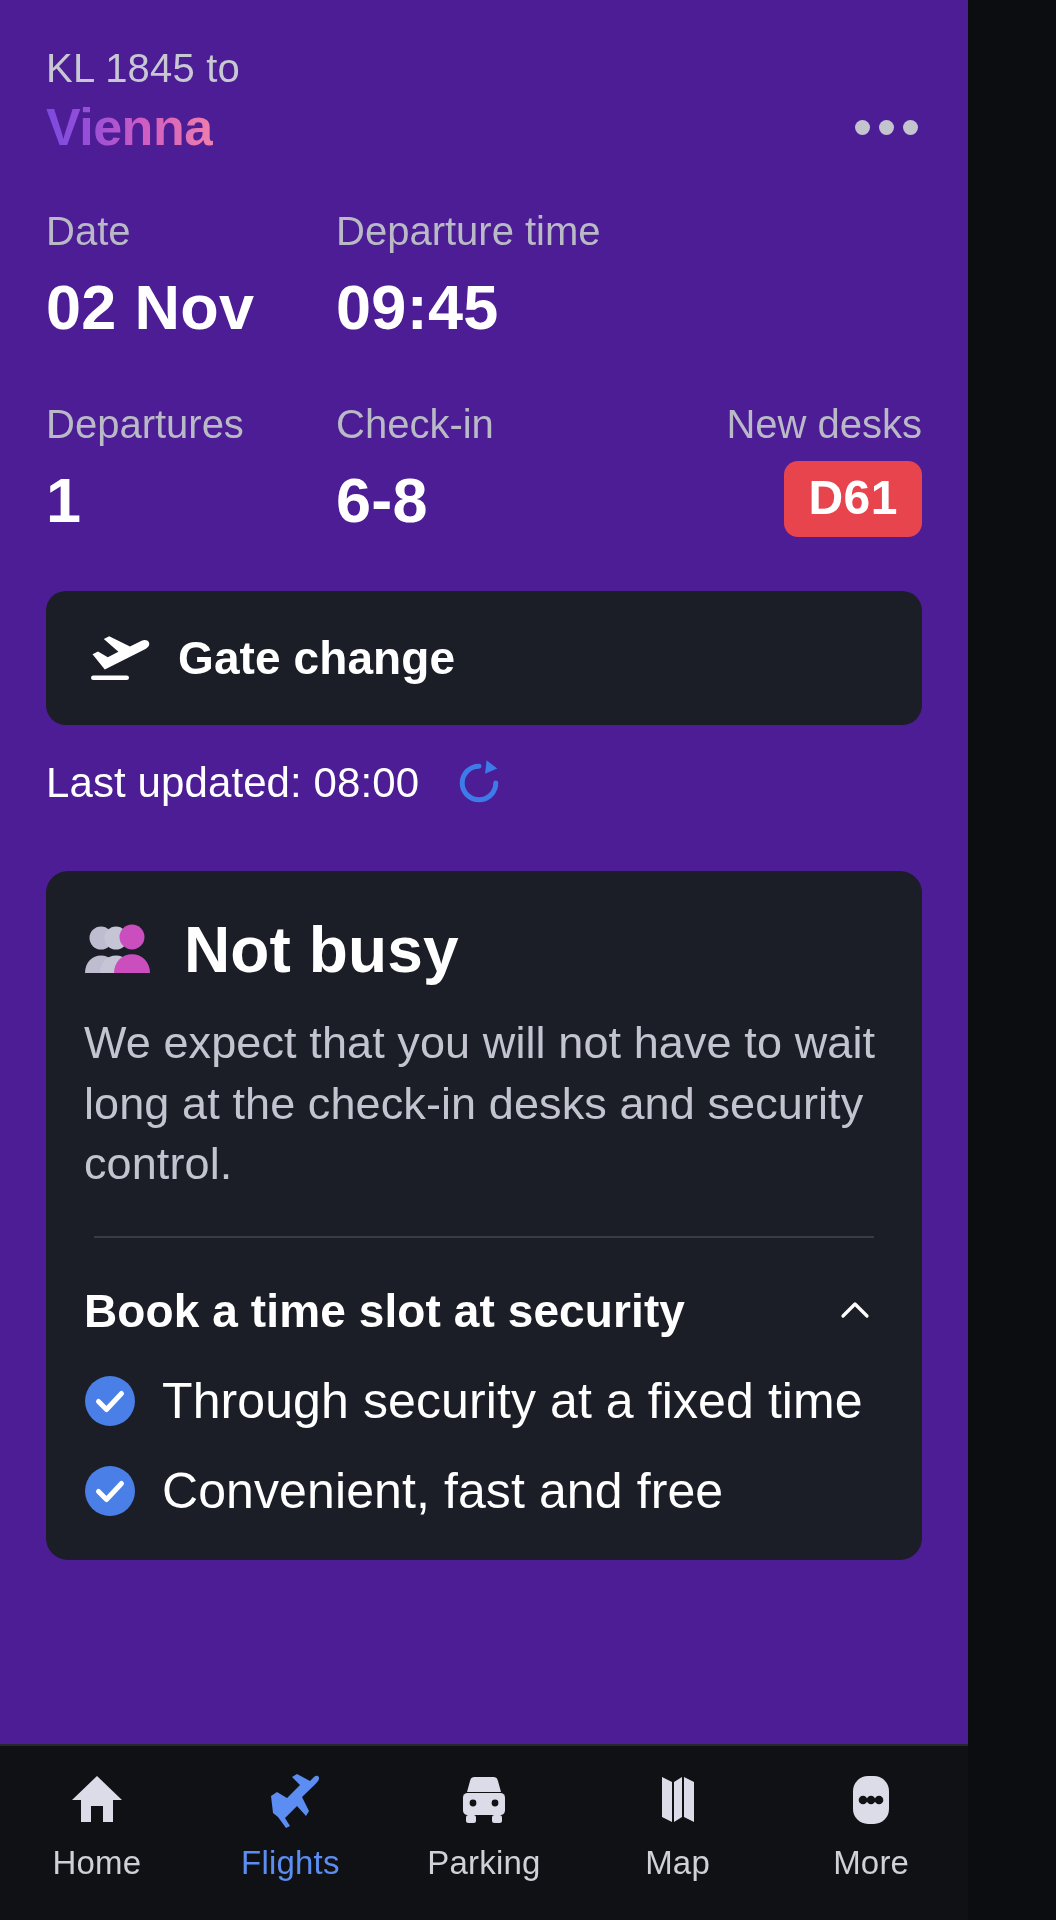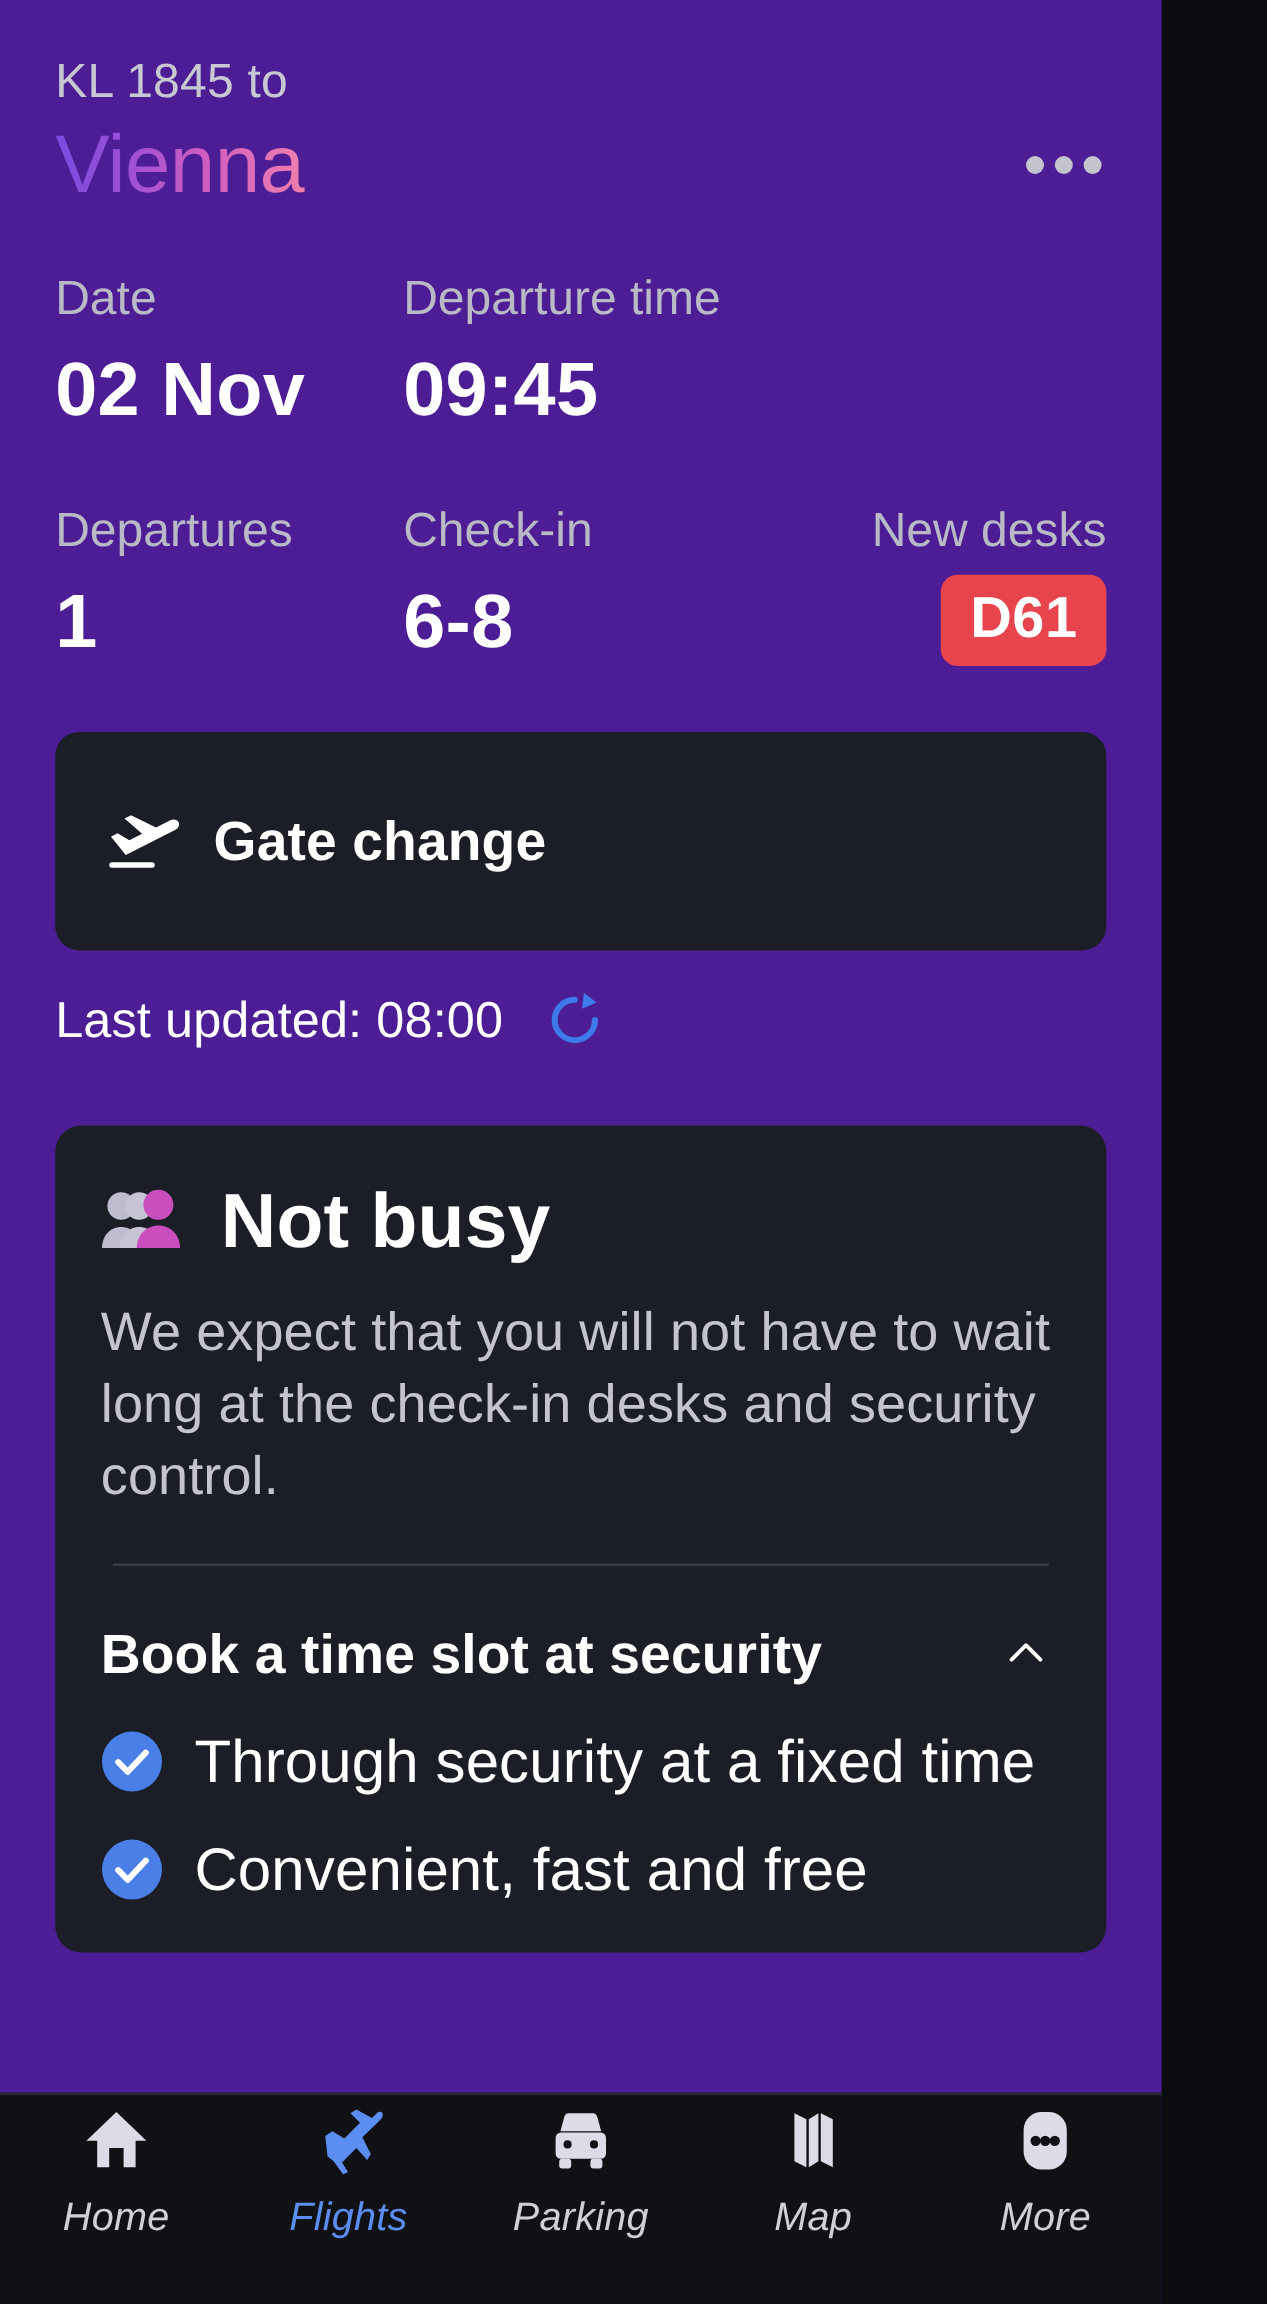--- a/index.html
+++ b/index.html
@@ -40,22 +40,22 @@
   }
 
   .dest-row {
     display:flex;
     align-items:center;
     justify-content:space-between;
     margin-top:6px;
   }
 
   .destination {
-    font-size:68px;
-    font-weight:400;
+    font-size:52px;
+    font-weight:700;
     letter-spacing:-0.5px;
     line-height:1.15;
     background:linear-gradient(90deg,#7A4BDF 0%,#9B4FD6 28%,#CE5CC2 58%,#EF7FAC 100%);
     -webkit-background-clip:text;
     background-clip:text;
     -webkit-text-fill-color:transparent;
     color:#C25BC5;
   }
 
   .kebab-btn {
@@ -114,21 +114,21 @@
     line-height:1.05;
     letter-spacing:0.5px;
     cursor:pointer;
   }
 
   
   .alert-card {
     margin-top:52px;
     background:#1B1E26;
     border-radius:20px;
-    padding:64px 42px;
+    padding:40px 42px;
     display:flex;
     align-items:center;
     gap:26px;
     cursor:pointer;
   }
   .alert-title {
     font-size:46px;
     font-weight:700;
     color:#FFFFFF;
     letter-spacing:0.1px;
@@ -221,22 +221,21 @@
 
   
   .bottom-nav {
     position:absolute;
     left:0; right:0; bottom:0;
     height:176px;
     background:#101114;
     border-top:2px solid #26282E;
     display:flex;
     align-items:flex-start;
-    padding-top:10px;
-    font-style:italic;
+    padding-top:26px;
   }
   .nav-item {
     flex:1;
     display:flex;
     flex-direction:column;
     align-items:center;
     gap:16px;
     cursor:pointer;
   }
   .nav-icon { width:58px; height:56px; display:block; }

